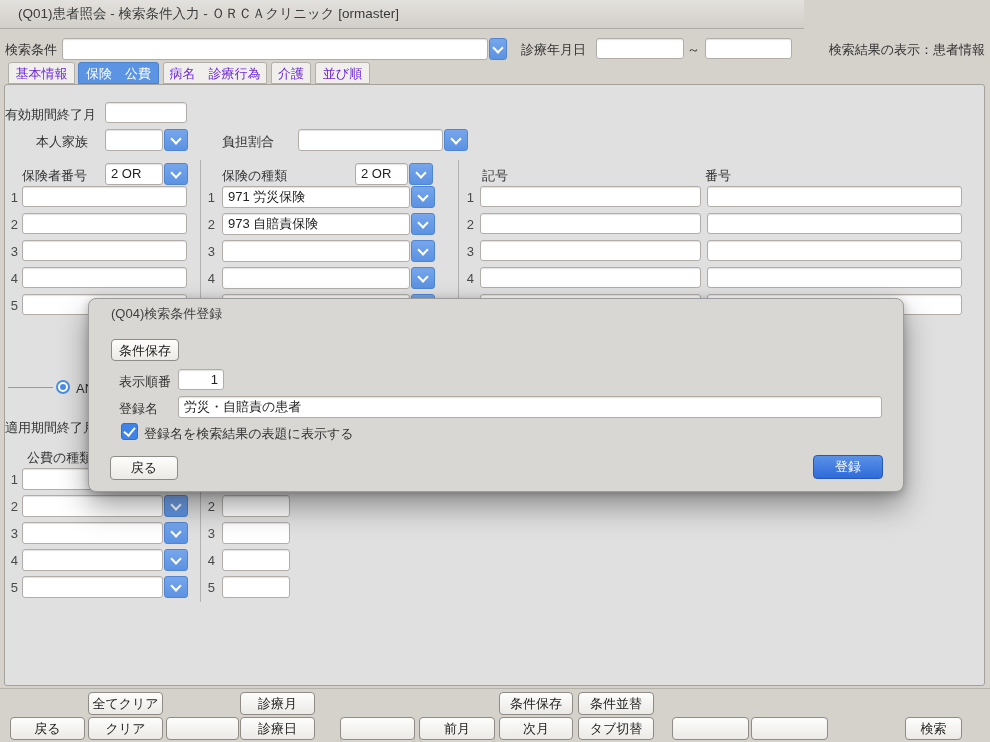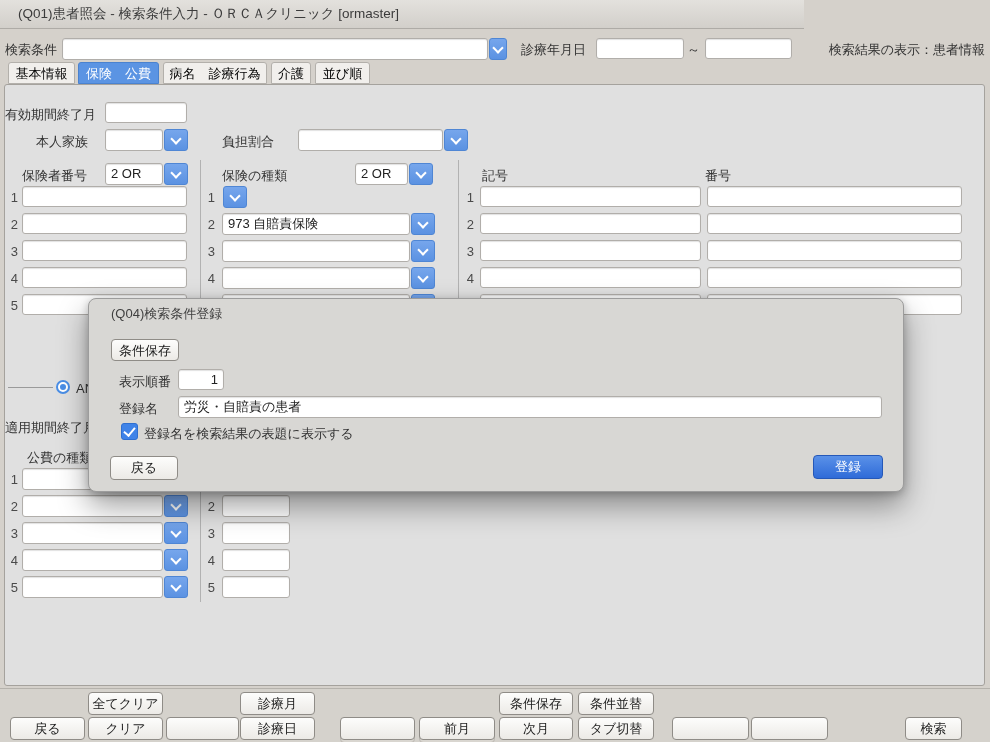--- a/index.html
+++ b/index.html
@@ -21,21 +21,21 @@
                 box-shadow:inset 0 1px 1px rgba(0,0,0,.12);line-height:20px;padding:0 5px;
                 color:#222;white-space:nowrap;overflow:hidden;}
   .combo .arr{width:22px;margin-left:1px;background:linear-gradient(#76a6ec,#5b92e2);
               border:1px solid #4f86d4;border-radius:3px;position:relative;}
   .combo .arr.narrow{width:16px;}
   .combo .arr::after{content:"";position:absolute;left:50%;top:50%;width:6px;height:6px;
               margin:-5px 0 0 -4px;border-right:2px solid #fff;border-bottom:2px solid #fff;
               transform:rotate(45deg);}
   
   .tab{top:62px;height:22px;line-height:22px;text-align:center;background:#f1efec;
-       border:1px solid #b3b0ab;border-radius:3px 3px 0 0;box-sizing:border-box;color:#000000;}
+       border:1px solid #b3b0ab;border-radius:3px 3px 0 0;box-sizing:border-box;color:#6d28d9;}
   .tab.active{background:#5b94e3;border-color:#4a82cf;color:#fff;}
   
   #panel{left:4px;top:84px;width:981px;height:602px;background:#e0e0e0;
          border:1px solid #a5a29d;border-radius:3px;box-sizing:border-box;}
   .vline{width:1px;background:#b2b2b2;}
   .hline{height:1px;background:#9a9a9a;}
   .lbl{color:#333;white-space:nowrap;}
   .rownum{width:14px;text-align:right;color:#4a4a4a;}
   
   .btn{background:linear-gradient(#fdfdfc,#eceae6);border:1px solid #8f8c87;border-radius:4px;
@@ -124,20 +124,21 @@
 <input class="abs inp" style="left: 22px; top: 240px; width: 165px; height: 21px;" readonly="">
 <input class="abs inp" style="left: 22px; top: 267px; width: 165px; height: 21px;" readonly="">
 <input class="abs inp" style="left: 22px; top: 294px; width: 165px; height: 21px;" readonly="">
 
 <div class="abs rownum" style="left:201px;top:190px;">1</div>
 <div class="abs rownum" style="left:201px;top:217px;">2</div>
 <div class="abs rownum" style="left:201px;top:244px;">3</div>
 <div class="abs rownum" style="left:201px;top:271px;">4</div>
 <div class="abs rownum" style="left:201px;top:298px;">5</div>
 <div class="abs combo" style="left:222px;top:186px;width:213px;height:22px;">
+  <div class="field">971 労災保険</div>
   <div class="arr"></div>
 </div>
 <div class="abs combo" style="left:222px;top:213px;width:213px;height:22px;">
   <div class="field">973 自賠責保険</div>
   <div class="arr"></div>
 </div>
 <div class="abs combo" style="left:222px;top:240px;width:213px;height:22px;">
   <div class="field"></div>
   <div class="arr"></div>
 </div>

